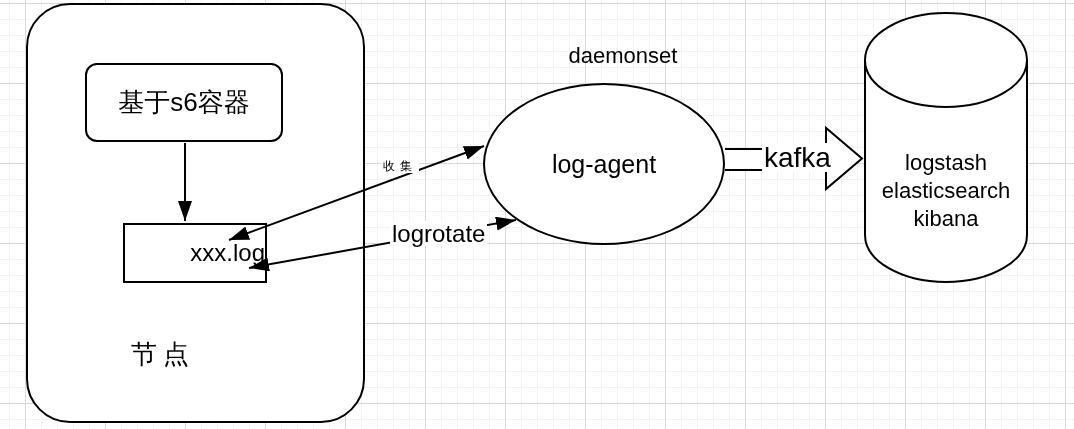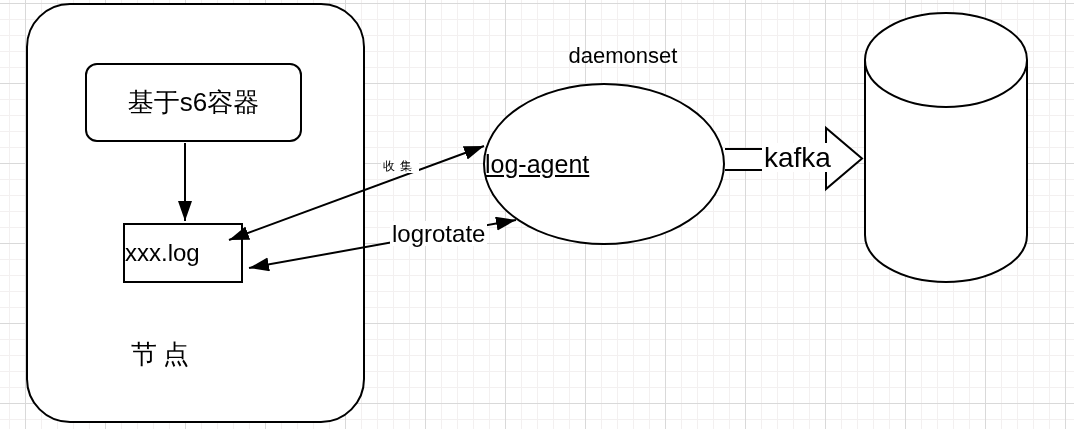--- a/index.html
+++ b/index.html
@@ -31,40 +31,39 @@
   }
 
   .node-group {
     left: 26px; top: 3px;
     width: 339px; height: 420px;
     border-radius: 44px;
   }
 
   .s6-box {
     left: 85px; top: 63px;
-    width: 217px; height: 79px;
+    width: 198px; height: 79px;
     border-radius: 12px;
     display: flex; align-items: center; justify-content: center;
     font-size: 26px;
   }
 
   .logfile-box {
     left: 123px; top: 223px;
-    width: 120px; height: 60px;
-    display: flex; align-items: center; justify-content: flex-start;
+    width: 144px; height: 60px;
+    display: flex; align-items: center; justify-content: flex-end;
     font-size: 24px;
   }
 
   .ellipse-agent {
     left: 483px; top: 83px;
     width: 242px; height: 162px;
     border-radius: 50%;
-    display: flex; align-items: center; 
+    display: flex; align-items: center; justify-content: center;
     font-size: 25px;
-    text-decoration: underline;
   }
 
   .label { position: absolute; z-index: 3; color: #000; white-space: nowrap; }
 
   .node-group-label {
     left: 26px; top: 337px; width: 274px;
     text-align: center; font-size: 26px;
     letter-spacing: 6px;
   }
 
@@ -135,14 +134,19 @@
   <div class="label node-group-label">节点</div>
 
   <div class="label daemonset-label">daemonset</div>
 
   <div class="label edge-label collect-label">收集</div>
 
   <div class="label edge-label logrotate-label">logrotate</div>
 
   <div class="label edge-label kafka-label">kafka</div>
 
+  <div class="label cylinder-label">
+    <div>logstash</div>
+    <div>elasticsearch</div>
+    <div>kibana</div>
+  </div>
 
 </div>
 
 </body></html>

